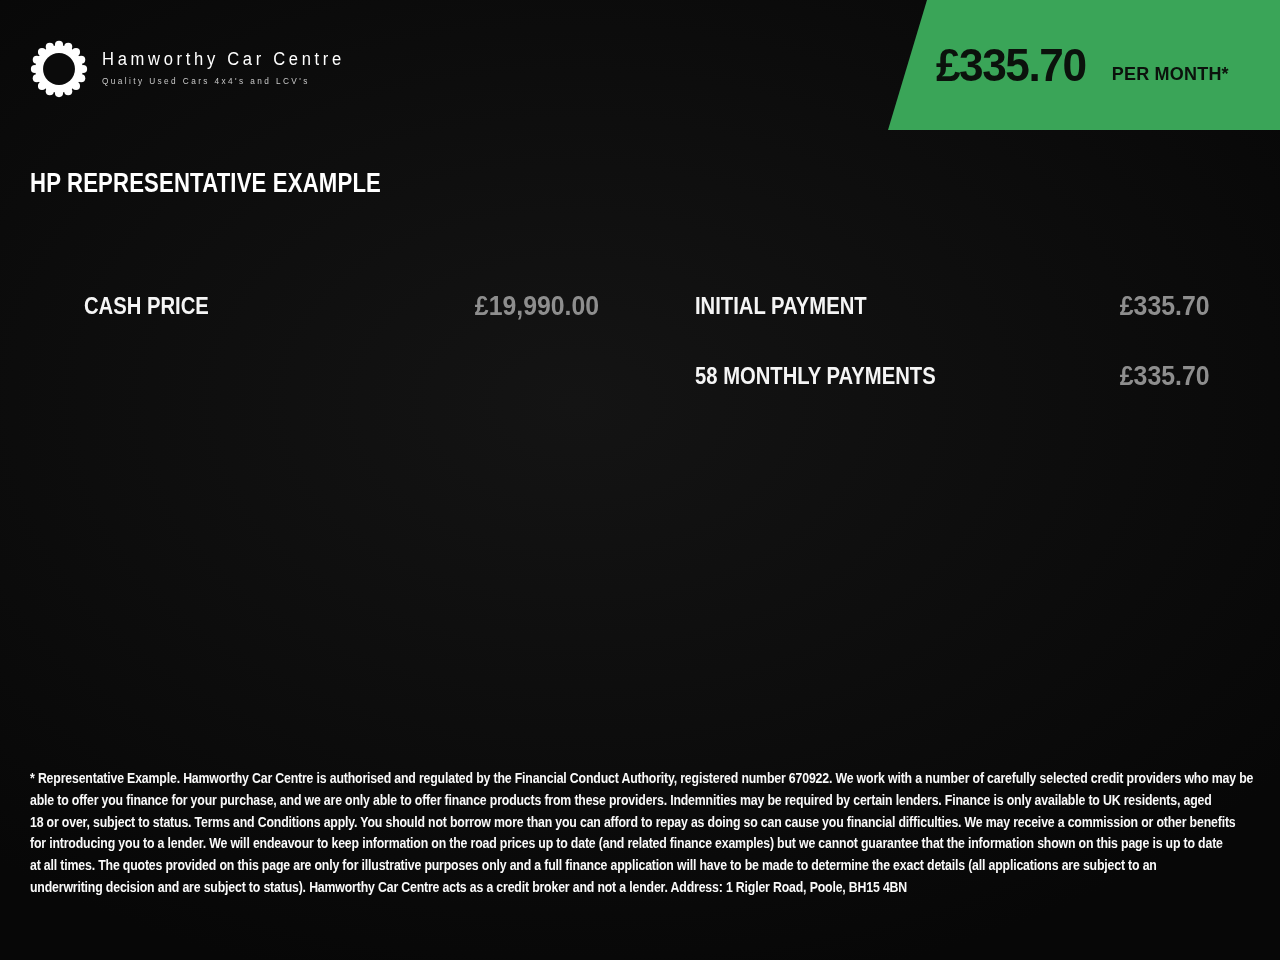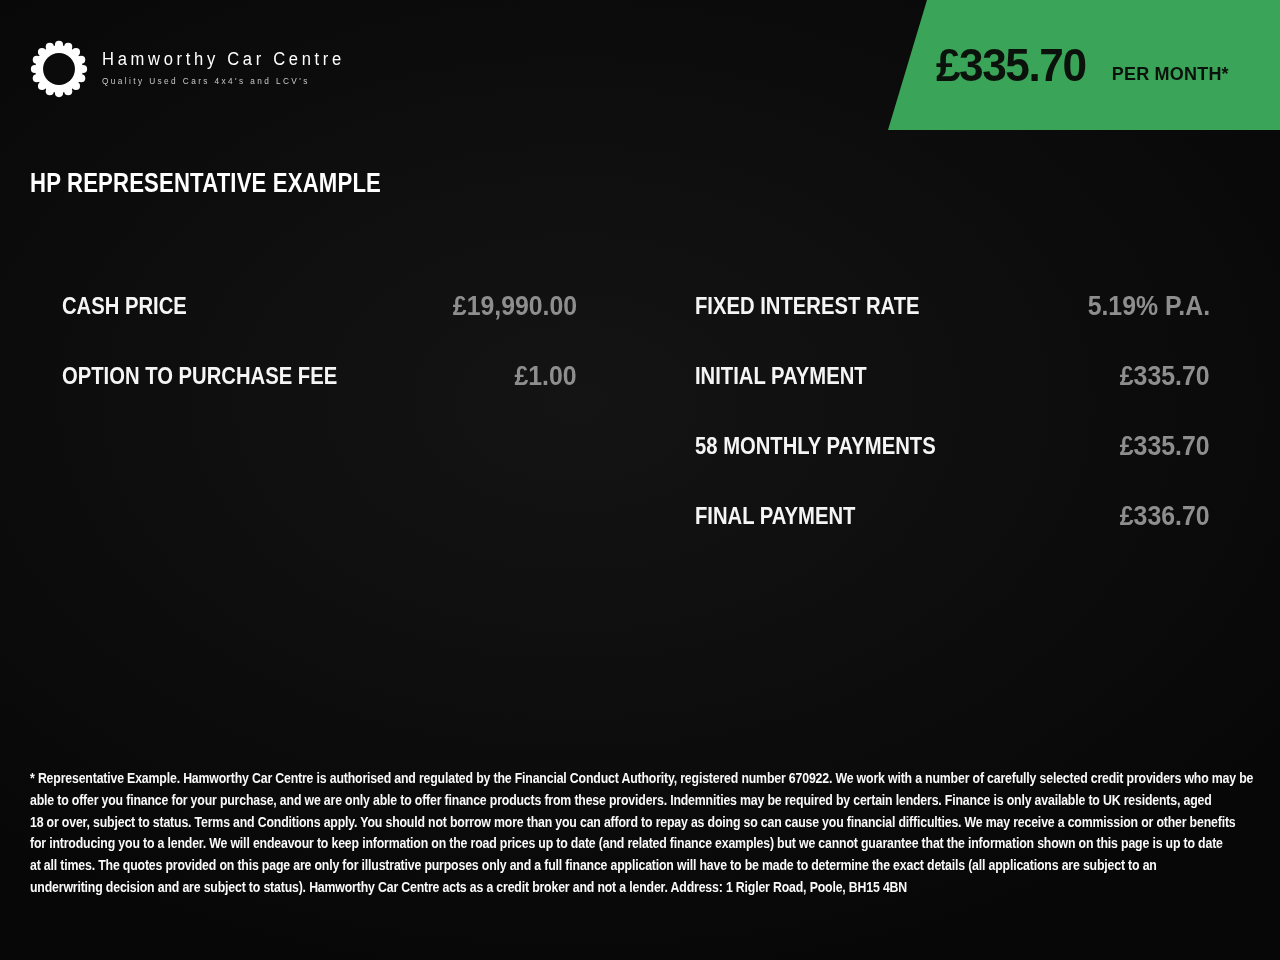--- a/index.html
+++ b/index.html
@@ -82,21 +82,21 @@
     font-size: 27px;
     font-weight: bold;
     letter-spacing: 0.2px;
     white-space: nowrap;
     transform: scaleX(0.82);
     transform-origin: left center;
   }
 
   
   .col { position: absolute; top: 271px; width: 515px; }
-  .col-left  { left: 62px; }
+  .col-left  { left: 84px; }
   .col-right { left: 695px; }
   .row {
     height: 70px;
     display: flex;
     align-items: center;
     justify-content: space-between;
   }
   .row .lbl {
     color: #f5f5f5;
     font-size: 23px;
@@ -169,42 +169,30 @@
     <span class="price-suffix">PER MONTH*</span>
   </div>
 
   <div class="page-title">HP REPRESENTATIVE EXAMPLE</div>
 
   <div class="col col-left">
     <div class="row">
       <span class="lbl">CASH PRICE</span>
       <span class="val">£19,990.00</span>
     </div>
-    <div class="row">
-      <span class="lbl">OPTION TO PURCHASE FEE</span>
-      <span class="val">£1.00</span>
-    </div>
   </div>
 
   <div class="col col-right">
-    <div class="row">
-      <span class="lbl">FIXED INTEREST RATE</span>
-      <span class="val">5.19% P.A.</span>
-    </div>
     <div class="row">
       <span class="lbl">INITIAL PAYMENT</span>
       <span class="val">£335.70</span>
     </div>
     <div class="row">
       <span class="lbl">58 MONTHLY PAYMENTS</span>
       <span class="val">£335.70</span>
-    </div>
-    <div class="row">
-      <span class="lbl">FINAL PAYMENT</span>
-      <span class="val">£336.70</span>
     </div>
   </div>
 
   <div class="disclaimer">
     <div class="line">* Representative Example. Hamworthy Car Centre is authorised and regulated by the Financial Conduct Authority, registered number 670922. We work with a number of carefully selected credit providers who may be</div>
     <div class="line">able to offer you finance for your purchase, and we are only able to offer finance products from these providers. Indemnities may be required by certain lenders. Finance is only available to UK residents, aged</div>
     <div class="line">18 or over, subject to status. Terms and Conditions apply. You should not borrow more than you can afford to repay as doing so can cause you financial difficulties. We may receive a commission or other benefits</div>
     <div class="line">for introducing you to a lender. We will endeavour to keep information on the road prices up to date (and related finance examples) but we cannot guarantee that the information shown on this page is up to date</div>
     <div class="line">at all times. The quotes provided on this page are only for illustrative purposes only and a full finance application will have to be made to determine the exact details (all applications are subject to an</div>
     <div class="line">underwriting decision and are subject to status). Hamworthy Car Centre acts as a credit broker and not a lender. Address: 1 Rigler Road, Poole, BH15 4BN</div>

